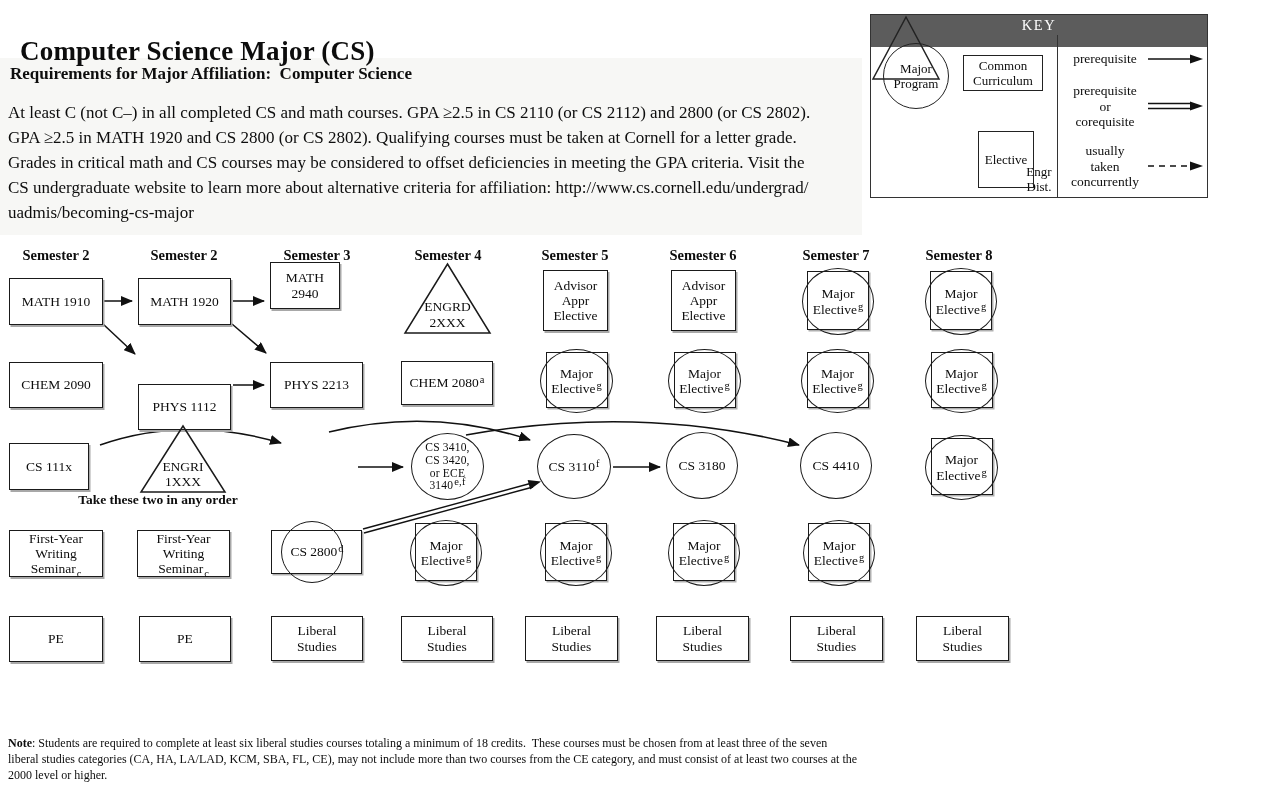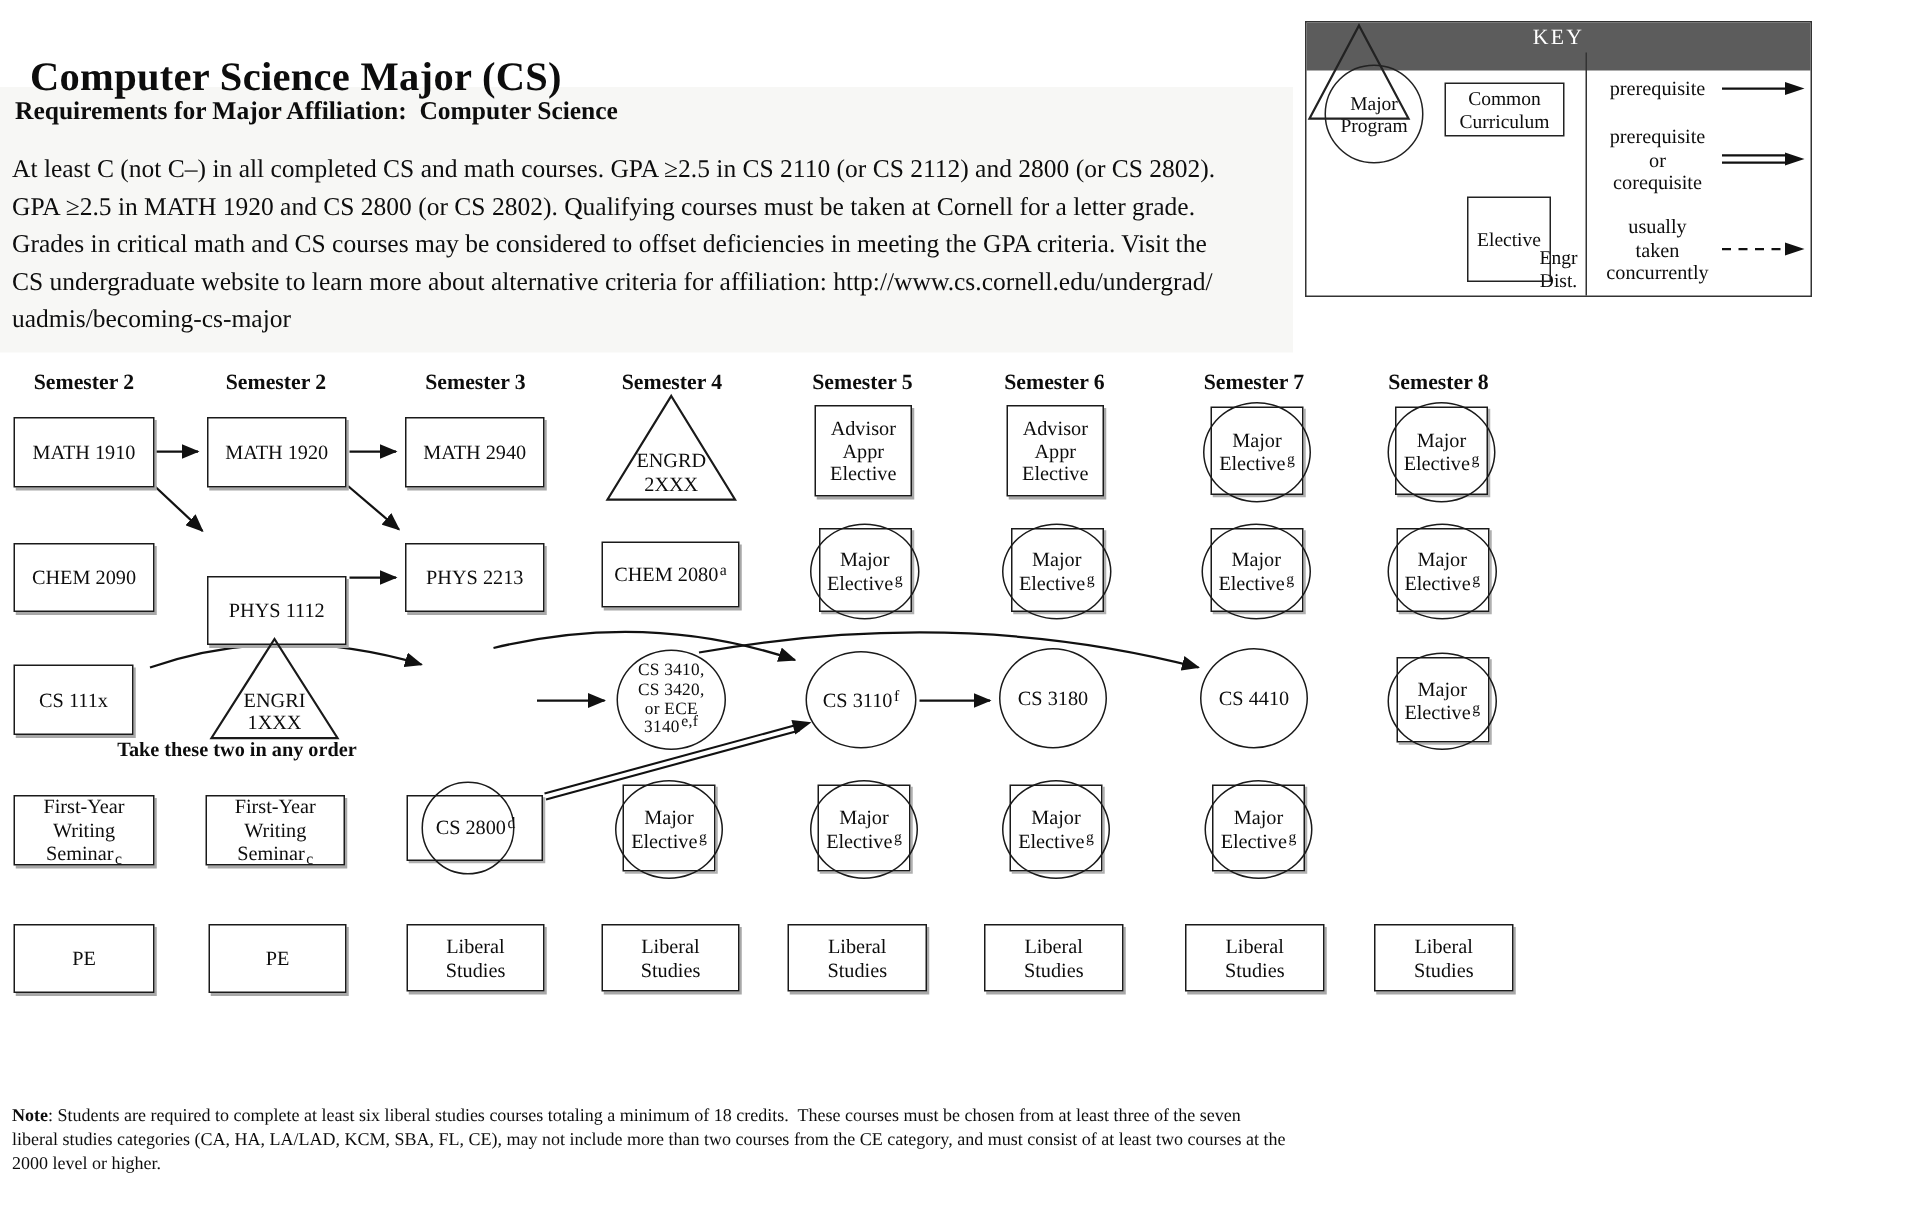--- a/index.html
+++ b/index.html
@@ -139,21 +139,21 @@
       <div class="node rect" style="left: 9px; top: 278px; width: 94px; height: 47px;">
         <div class="lbl">
           <div>MATH 1910</div>
         </div>
       </div>
       <div class="node rect" style="left: 138px; top: 278px; width: 93px; height: 47px;">
         <div class="lbl">
           <div>MATH 1920</div>
         </div>
       </div>
-      <div class="node rect" style="left: 270px; top: 278px; width: 93px; height: 47px;">
+      <div class="node rect" style="left: 270px; top: 262px; width: 70px; height: 47px;">
         <div class="lbl">
           <div>MATH 2940</div>
         </div>
       </div>
       <div class="node triangle" style="left: 403px; top: 262px; width: 89px; height: 74px;">
         <svg width="89" height="74">
           <polygon points="44.5,2 87,71 2,71" fill="none" stroke="#1a1a1a" stroke-width="1.5"></polygon>
         </svg>
         <div class="lbl">
           <div>ENGRD</div>

